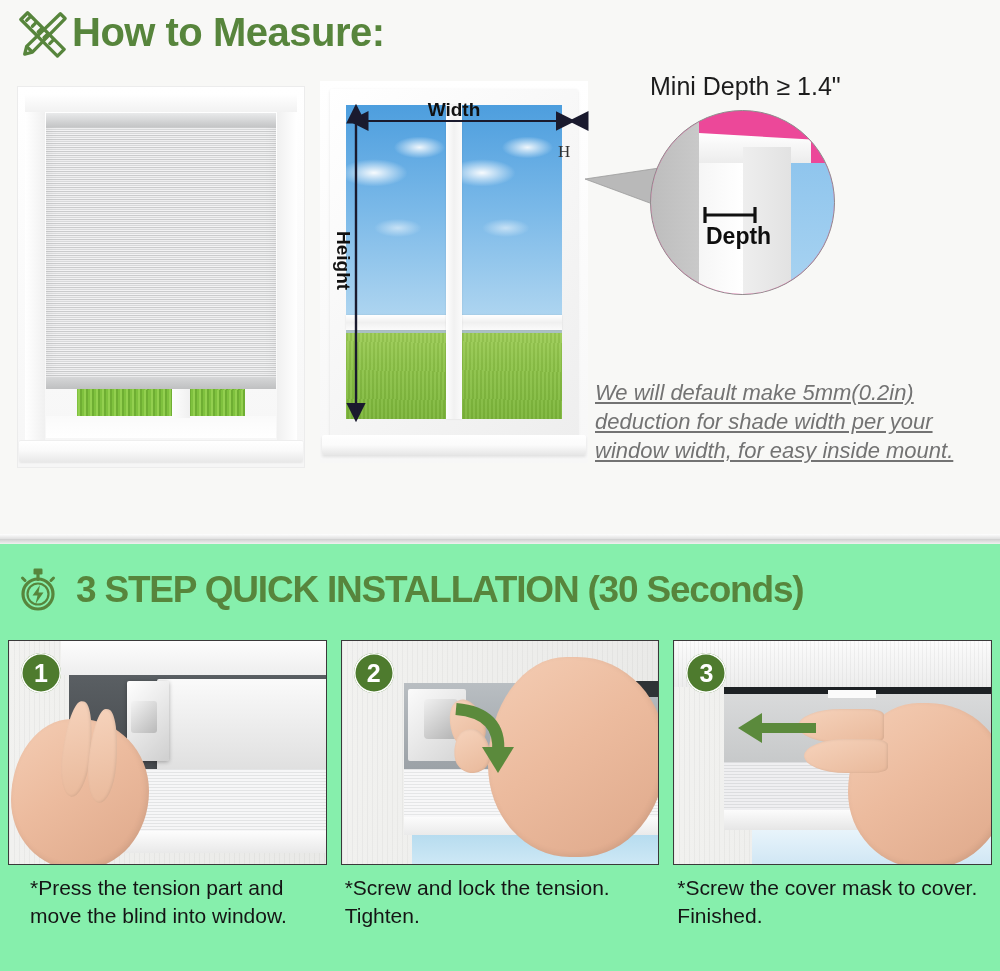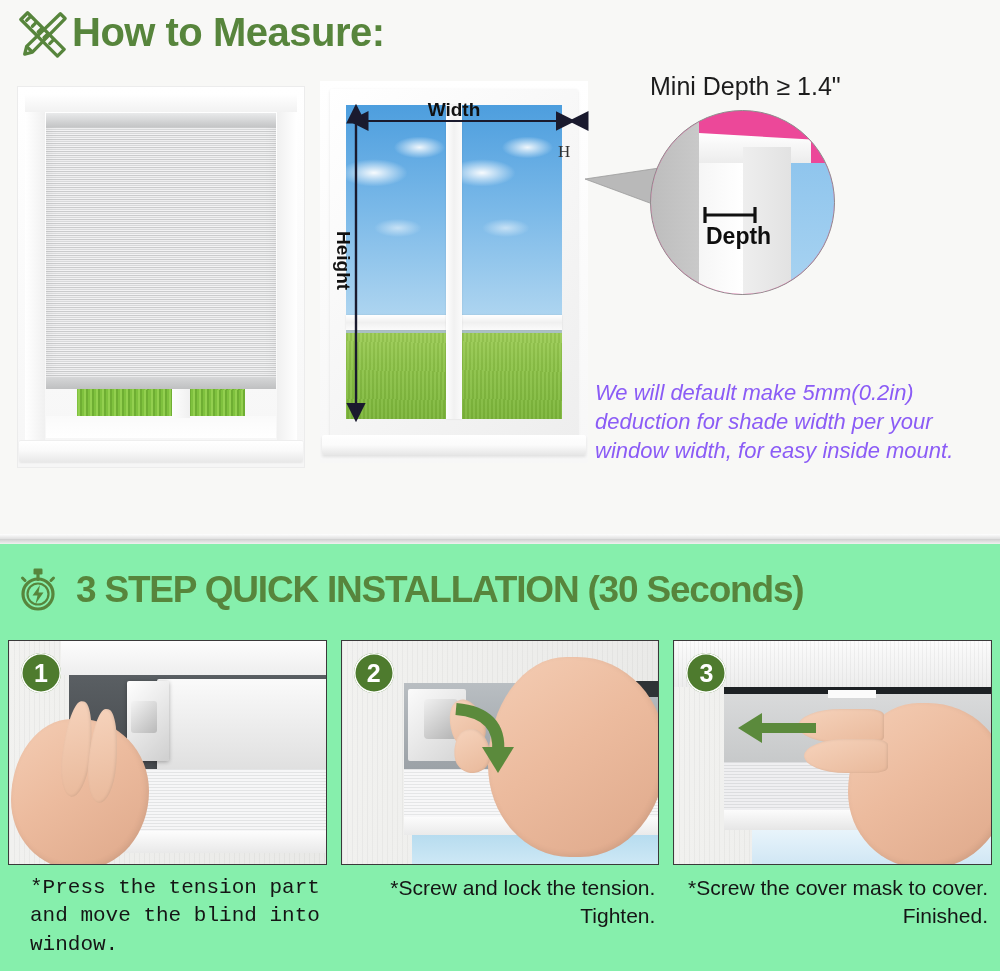--- a/index.html
+++ b/index.html
@@ -176,21 +176,21 @@
     position:absolute; left:55px; top:112px;
     font-size:23px; font-weight:bold; color:#0e0e0e;
   }
   #order-lines { position:absolute; left:0px; top:240px; width:400px; }
   .order-line {
     font-size:27px; color:#141414; letter-spacing:-0.2px; line-height:1.33;
     white-space:nowrap;
   }
   #order-note {
     position:absolute; left:0px; top:318px; width:402px;
-    font-size:22px; font-style:italic; color:#8b5cf6; line-height:1.32;
+    font-size:22px; font-style:italic; color:#737373; line-height:1.32;text-decoration:underline;
   }
 
   
   #section-divider {
     position:absolute; left:0; top:534px; width:1000px; height:10px;
     background:linear-gradient(180deg,#ffffff 0%,#e3e3e3 45%,#d2d2d2 55%,#f1f1f0 100%);
   }
 
   
   #install-section {
@@ -241,23 +241,23 @@
     box-shadow:-1px 0 3px rgba(0,0,0,.10) inset;
   }
   .green-arrow { position:absolute; z-index:8; }
 
   #step-captions {
     position:absolute; left:8px; top:330px; width:984px; height:80px;
     display:flex; gap:14px;
   }
   .step-caption {
     width:319px; font-size:21px; color:#151515; line-height:1.35;
-    text-align:right; padding:0 4px;
-  }
-  #caption-1 { text-align:left; padding-left:22px;font-family:Liberation Mono, monospace; }
+    text-align:left; padding:0 4px;
+  }
+  #caption-1 { text-align:left; padding-left:22px; }
 </style>
 </head>
 <body>
 
 <div id="measure-section">
 
   <div id="measure-header">
     <svg id="ruler-icon" viewBox="0 0 60 54">
       <g fill="none" stroke="#57853c" stroke-width="3.4" stroke-linejoin="round" stroke-linecap="round">
         <path d="M7 14 L14 7 L52 45 L45 52 Z"></path>

